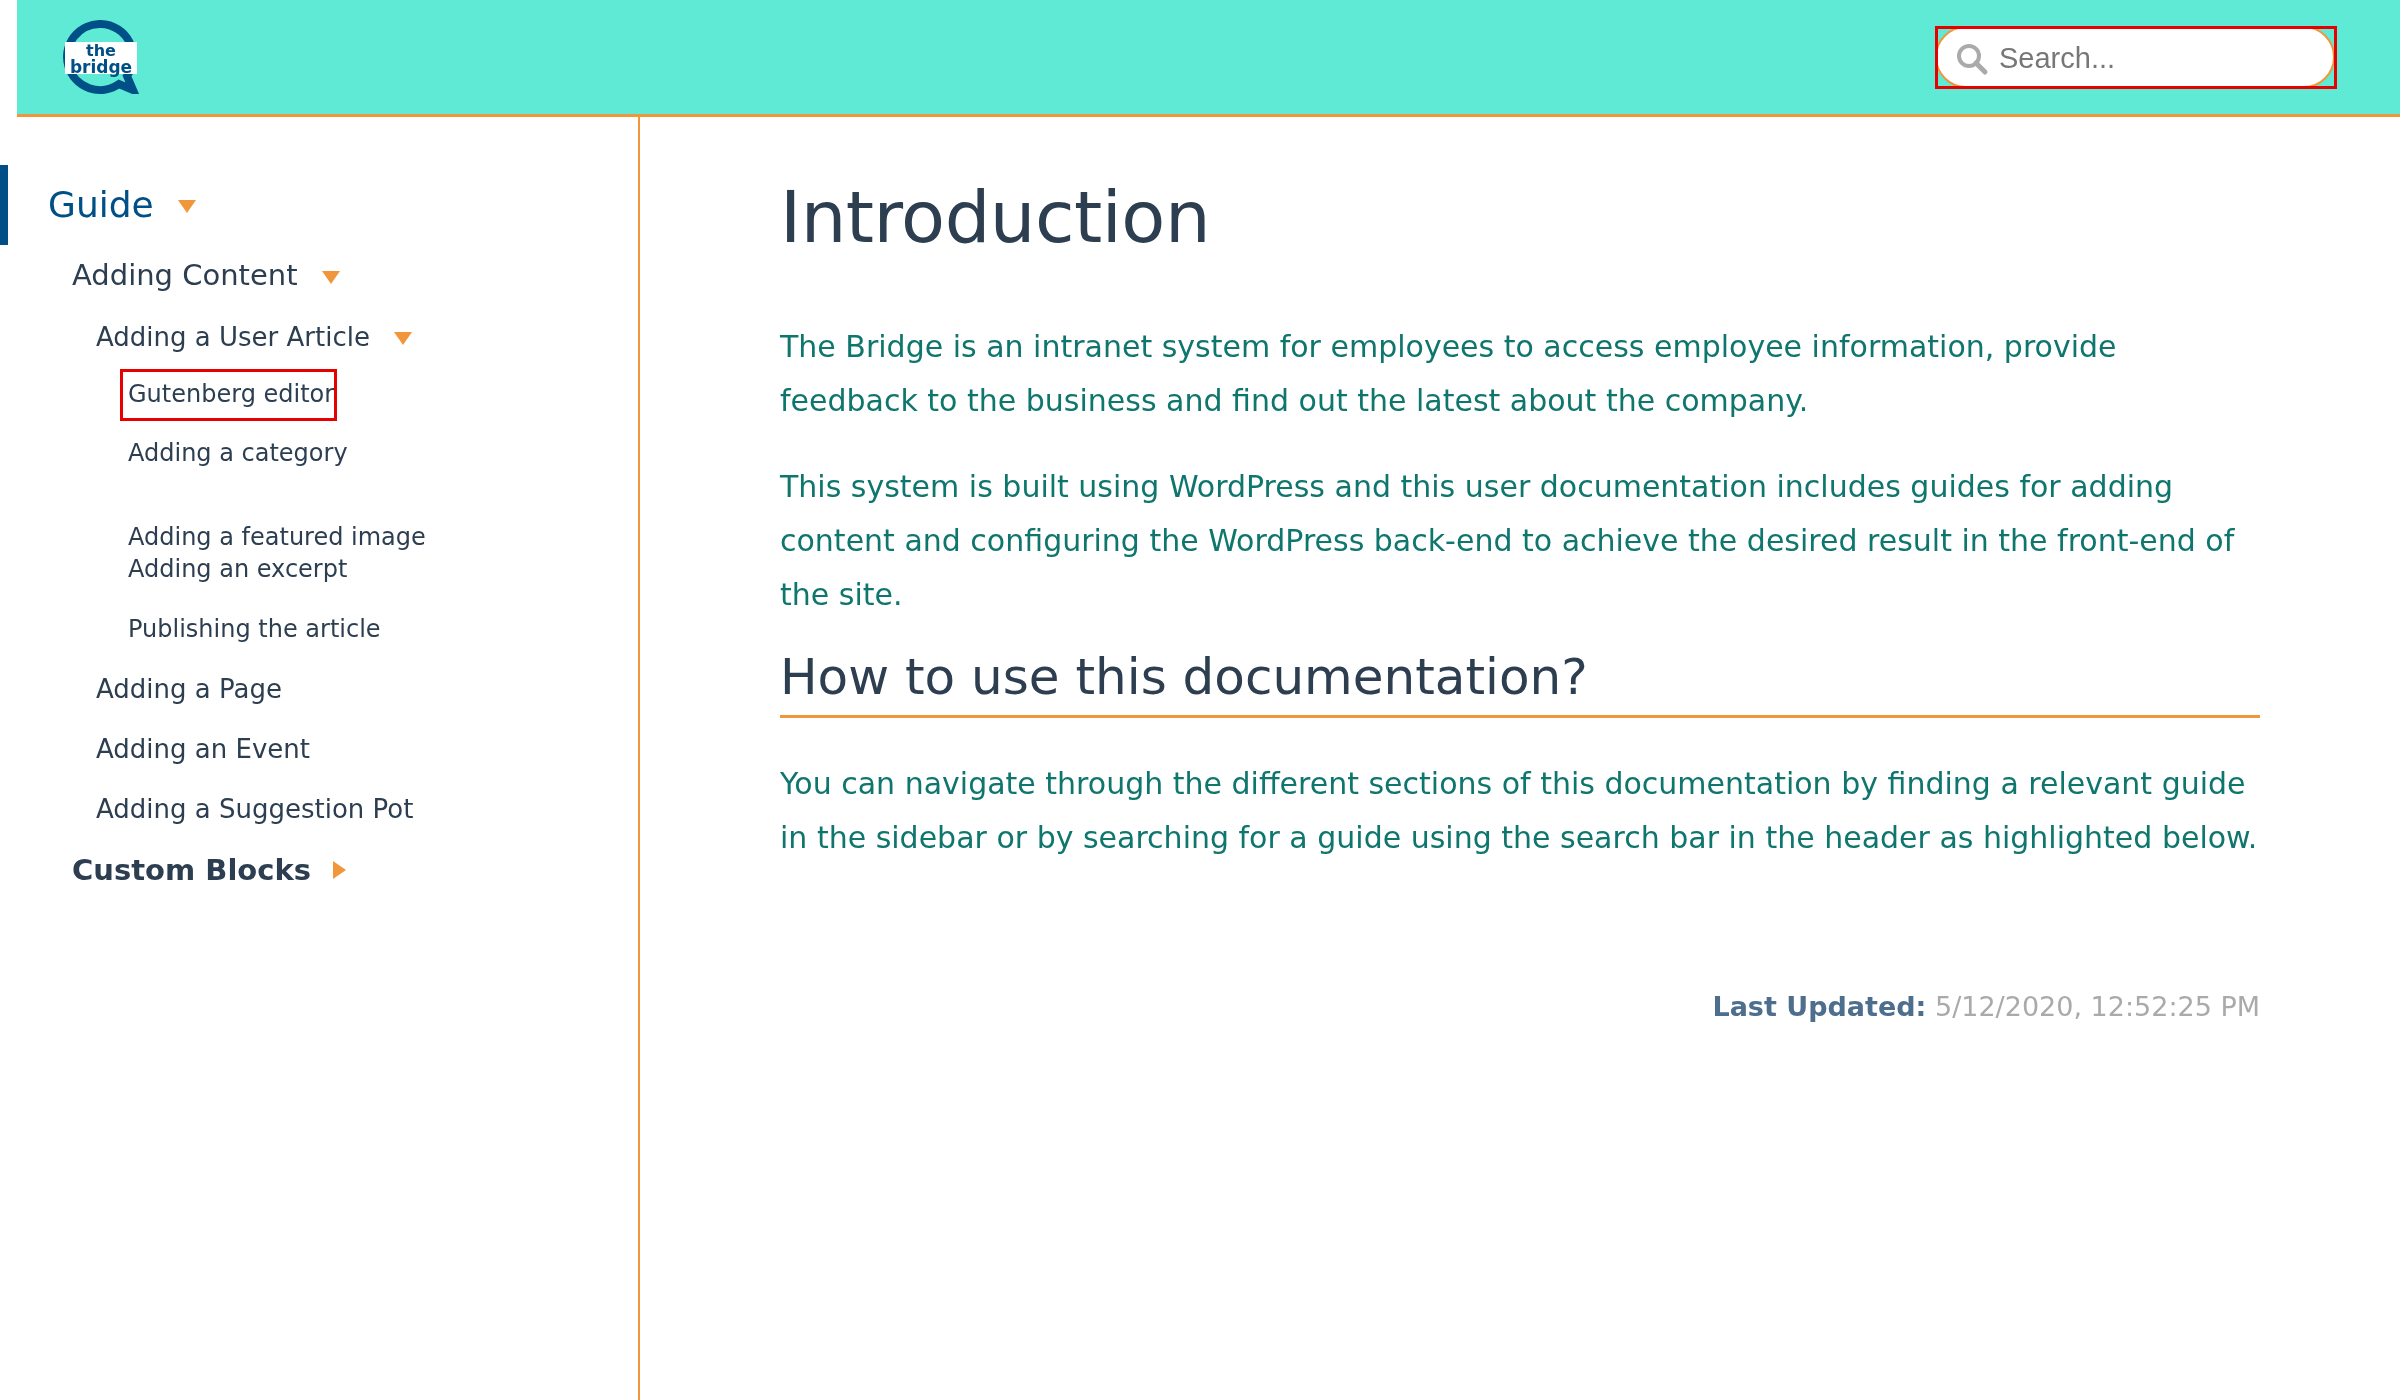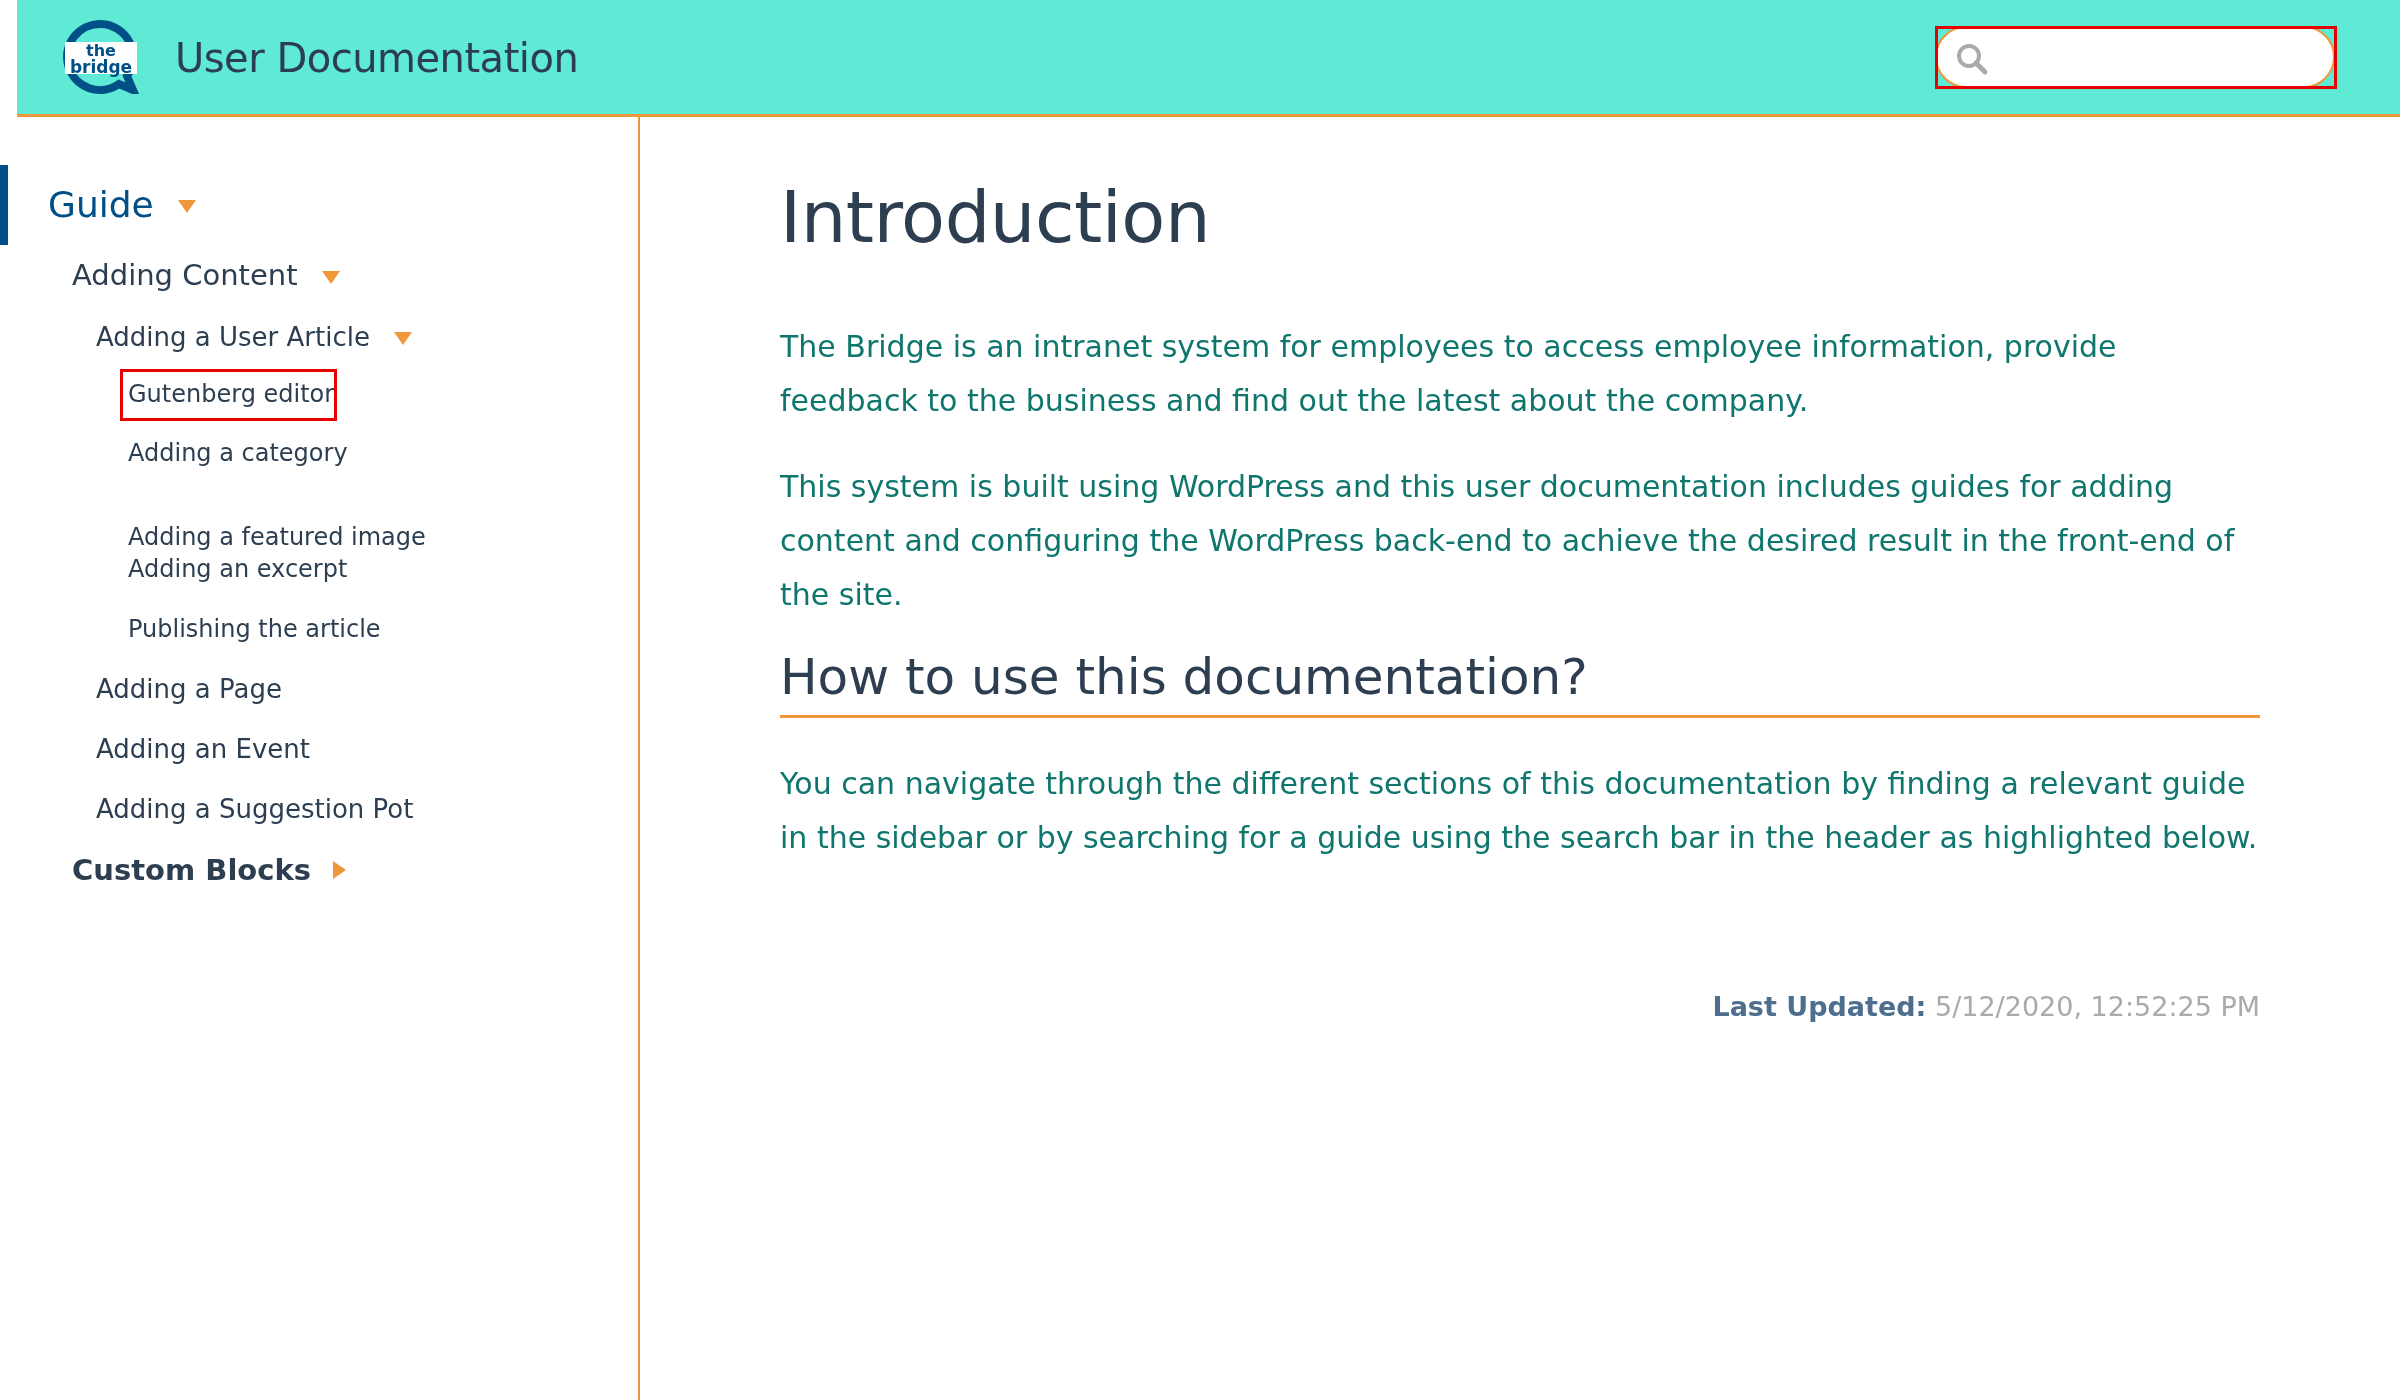--- a/index.html
+++ b/index.html
@@ -85,27 +85,27 @@
 
 <div class="header">
   <div class="logo">
     <svg width="80" height="74" viewBox="0 0 80 74">
       <path d="M40 4 A33 33 0 1 0 58 64 L72 70 L66 56 A33 33 0 0 0 40 4 Z" fill="none" stroke="#005087" stroke-width="8"></path>
       <rect x="4" y="22" width="72" height="32" fill="#fff"></rect>
       <text x="40" y="36" text-anchor="middle" font-family="DejaVu Sans, sans-serif" font-weight="bold" font-size="16" fill="#005087">the</text>
       <text x="40" y="53" text-anchor="middle" font-family="DejaVu Sans, sans-serif" font-weight="bold" font-size="17" fill="#005087">bridge</text>
     </svg>
   </div>
-  <div class="site-title">User Documentation</div>
 
   <div class="search">
     <svg class="search-icon" viewBox="0 0 34 34">
       <circle cx="14" cy="14" r="10" fill="none" stroke="#aaa" stroke-width="4"></circle>
       <line x1="21" y1="21" x2="30" y2="30" stroke="#aaa" stroke-width="5" stroke-linecap="round"></line>
     </svg>
+    <input class="search-input" type="text" placeholder="Search..." style="">
   </div>
   <div class="search-highlight"></div>
 </div>
 
 <div class="sidebar">
   <div class="active-bar"></div>
 
   <div class="side-item lvl0" style="top:64px;">
     <span class="label">Guide</span><span class="caret down"></span>
   </div>

